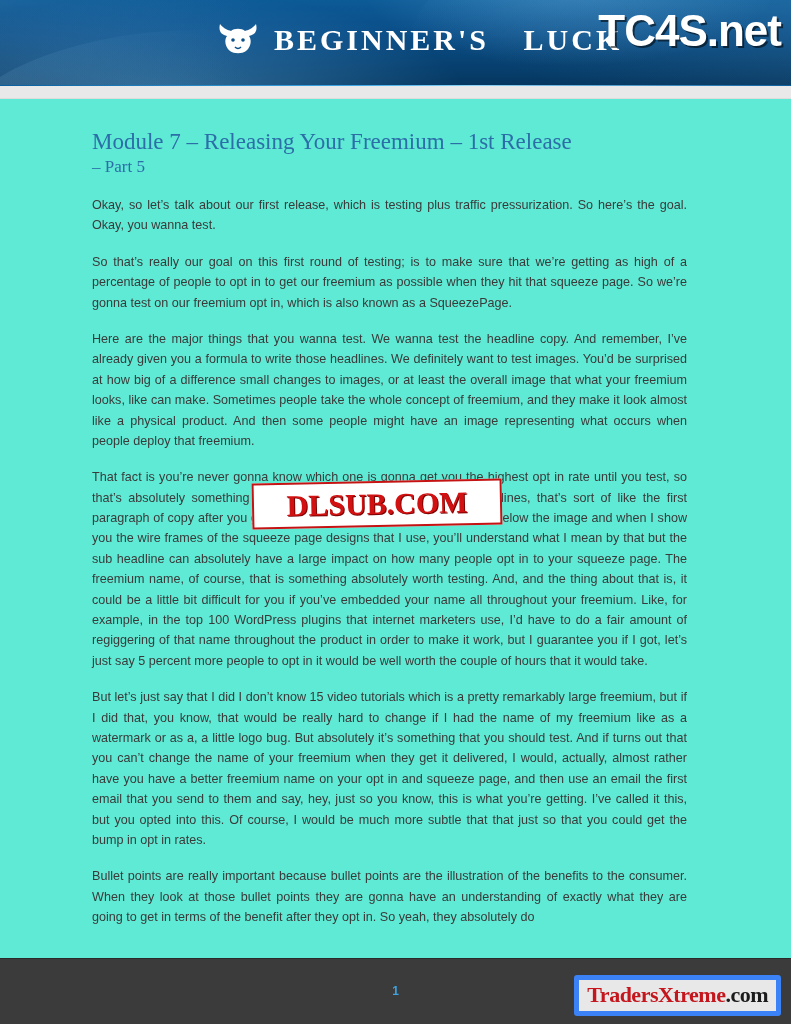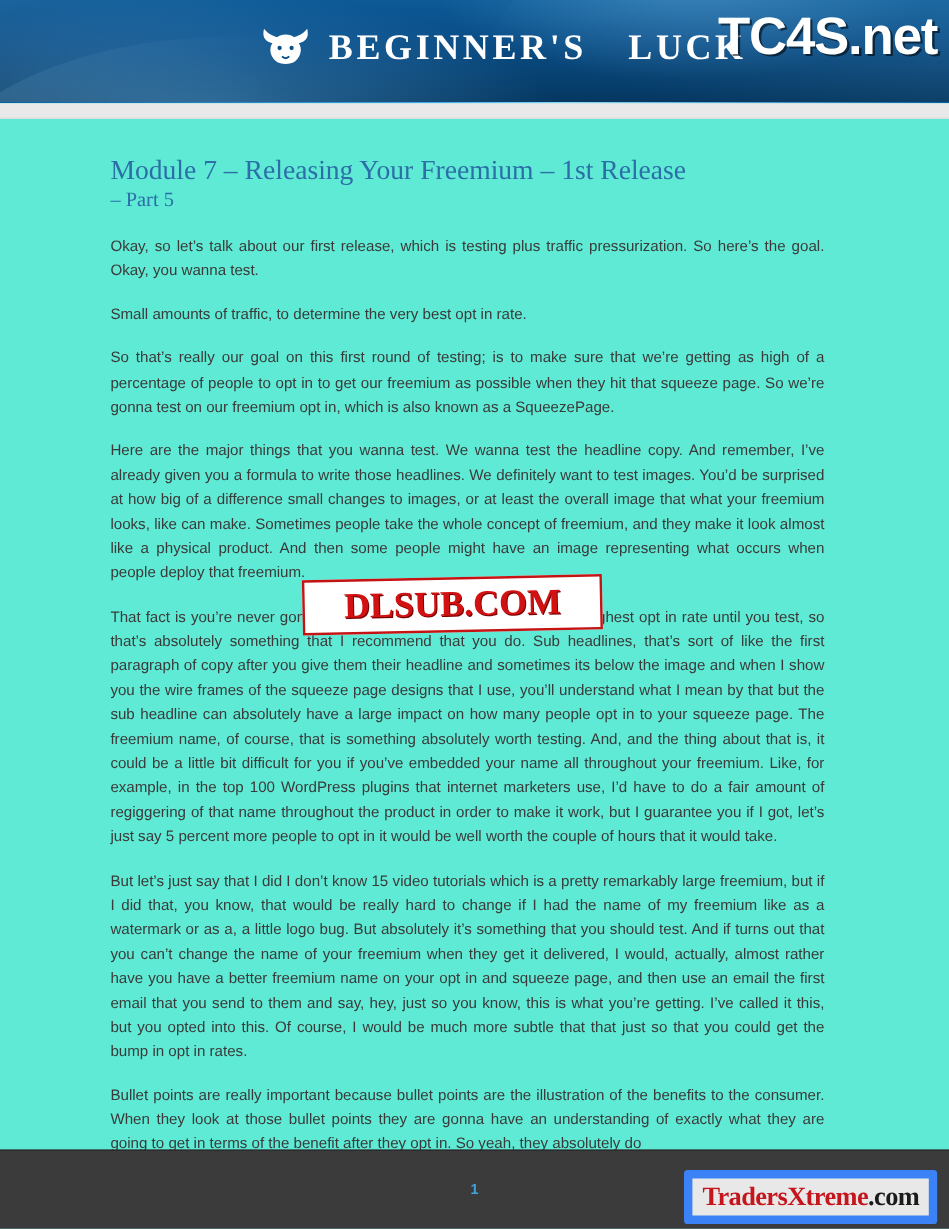--- a/index.html
+++ b/index.html
@@ -192,21 +192,21 @@
     text-align: center;
     color: #3fa2e0;
     font-size: 12px;
     font-weight: bold;
   }
   .footer .footer-badge {
     position: absolute;
     right: 10px;
     top: 16px;
     background: #e8e8e8;
-    border: 7px solid #3b82f6;
+    border: 5px solid #3b82f6;
     border-radius: 3px;
     padding: 2px 8px 3px 8px;
   }
   .footer .footer-badge .fb-a {
     font-family: "Liberation Serif", serif;
     font-weight: bold;
     font-size: 22px;
     color: #c4161c;
     letter-spacing: -0.5px;
   }
@@ -247,21 +247,20 @@
 </div>
 
 <div class="page">
   <div class="gray-strip"></div>
 
   <div class="content">
     <h1 class="doc-title">Module 7 – Releasing Your Freemium – 1st Release</h1>
     <h2 class="doc-subtitle">– Part 5</h2>
 
     <p class="para">Okay, so let’s talk about our first release, which is testing plus traffic pressurization. So here’s the goal. Okay, you wanna test.</p>
-    <p class="para">Small amounts of traffic, to determine the very best opt in rate.</p>
     <p class="para">So that’s really our goal on this first round of testing; is to make sure that we’re getting as high of a percentage of people to opt in to get our freemium as possible when they hit that squeeze page. So we’re gonna test on our freemium opt in, which is also known as a SqueezePage.</p>
     <p class="para">Here are the major things that you wanna test. We wanna test the headline copy. And remember, I’ve already given you a formula to write those headlines. We definitely want to test images. You’d be surprised at how big of a difference small changes to images, or at least the overall image that what your freemium looks, like can make. Sometimes people take the whole concept of freemium, and they make it look almost like a physical product. And then some people might have an image representing what occurs when people deploy that freemium.</p>
     <p class="para">That fact is you’re never gonna know which one is gonna get you the highest opt in rate until you test, so that’s absolutely something that I recommend that you do. Sub headlines, that’s sort of like the first paragraph of copy after you give them their headline and sometimes its below the image and when I show you the wire frames of the squeeze page designs that I use, you’ll understand what I mean by that but the sub headline can absolutely have a large impact on how many people opt in to your squeeze page. The freemium name, of course, that is something absolutely worth testing. And, and the thing about that is, it could be a little bit difficult for you if you’ve embedded your name all throughout your freemium. Like, for example, in the top 100 WordPress plugins that internet marketers use, I’d have to do a fair amount of regiggering of that name throughout the product in order to make it work, but I guarantee you if I got, let’s just say 5 percent more people to opt in it would be well worth the couple of hours that it would take.</p>
     <p class="para">But let’s just say that I did I don’t know 15 video tutorials which is a pretty remarkably large freemium, but if I did that, you know, that would be really hard to change if I had the name of my freemium like as a watermark or as a, a little logo bug. But absolutely it’s something that you should test. And if turns out that you can’t change the name of your freemium when they get it delivered, I would, actually, almost rather have you have a better freemium name on your opt in and squeeze page, and then use an email the first email that you send to them and say, hey, just so you know, this is what you’re getting. I’ve called it this, but you opted into this. Of course, I would be much more subtle that that just so that you could get the bump in opt in rates.</p>
     <p class="para">Bullet points are really important because bullet points are the illustration of the benefits to the consumer. When they look at those bullet points they are gonna have an understanding of exactly what they are going to get in terms of the benefit after they opt in. So yeah, they absolutely do</p>
   </div>
 </div>
 
 <div class="watermark">
   <div class="wm-plate">

